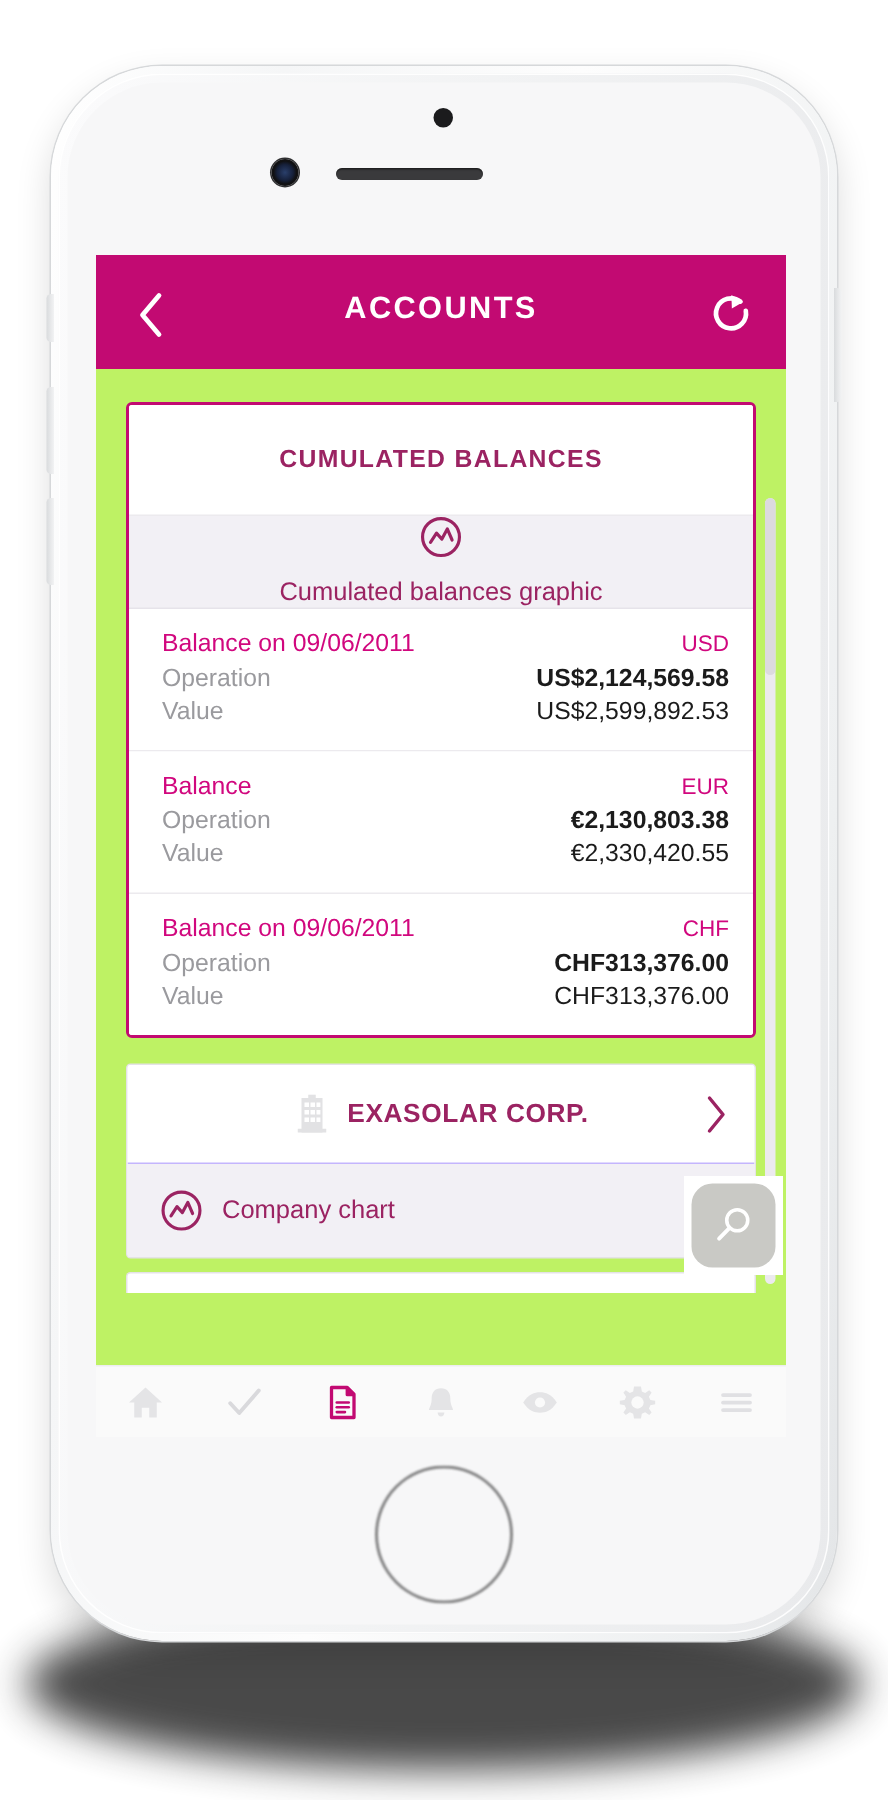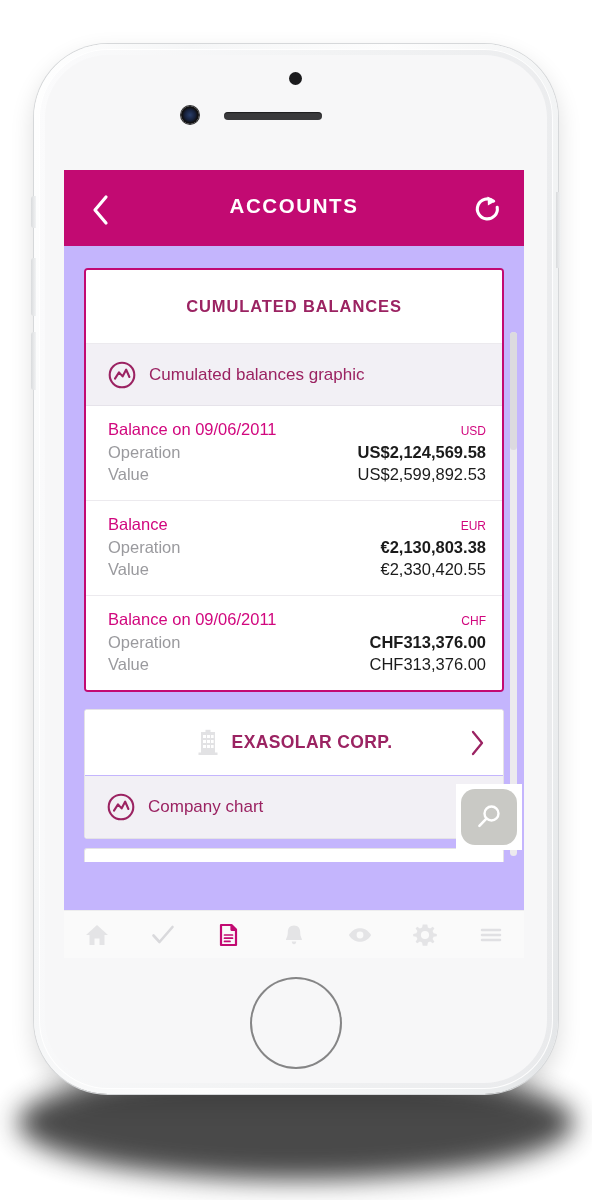--- a/index.html
+++ b/index.html
@@ -102,21 +102,21 @@
     display: flex; align-items: center; justify-content: center;
   }
   .nav-refresh {
     position: absolute; right: 14px; top: 18px; width: 44px; height: 44px;
     display: flex; align-items: center; justify-content: center;
   }
 
   
   .scroll-area {
     position: absolute; left: 0; top: 76px; right: 0; bottom: 48px;
-    background: #c4b5fd;
+    background: #bef264;
   }
   .scroll-pad { padding: 0 20px; }
 
   
   .card-balances {
     margin-top: 22px;
     background: #fff;
     border: 2.5px solid #C20A72;
     border-radius: 4px;
     overflow: hidden;
@@ -127,35 +127,36 @@
     border-bottom: 1px solid #eceaee;
   }
   .card-head-title {
     color: #9B2362; font-size: 16.5px; font-weight: bold; letter-spacing: .9px;
   }
   .graphic-row {
     height: 62px; display: flex; align-items: center; gap: 13px;
     padding: 0 22px;
     background: #f2f0f5;
     border-bottom: 1px solid #e6e3ea;
+    flex-direction: column;
   }
   .graphic-row-label { color: #9B2362; font-size: 17px; }
 
   .bal-block {
     padding: 14px 16px 16px 22px;
     border-bottom: 1px solid #eceaee;
     background: #fff;
   }
   .bal-block:last-child { border-bottom: none; }
   .bal-row-top {
     display: flex; justify-content: space-between; align-items: baseline;
     margin-bottom: 4px;
   }
   .bal-label { color: #D1077E; font-size: 16.5px; }
-  .bal-ccy   { color: #D1077E; font-size: 12px; }
+  .bal-ccy   { color: #D1077E; font-size: 15px; }
   .bal-row {
     display: flex; justify-content: space-between; align-items: baseline;
     margin-top: 3px;
     gap: 28px;
   }
   .bal-k { color: #9a9a9e; font-size: 16.5px; }
   .bal-v { color: #1b1b1b; font-size: 16.5px; }
   .bal-v.strong { font-weight: bold; }
 
   

